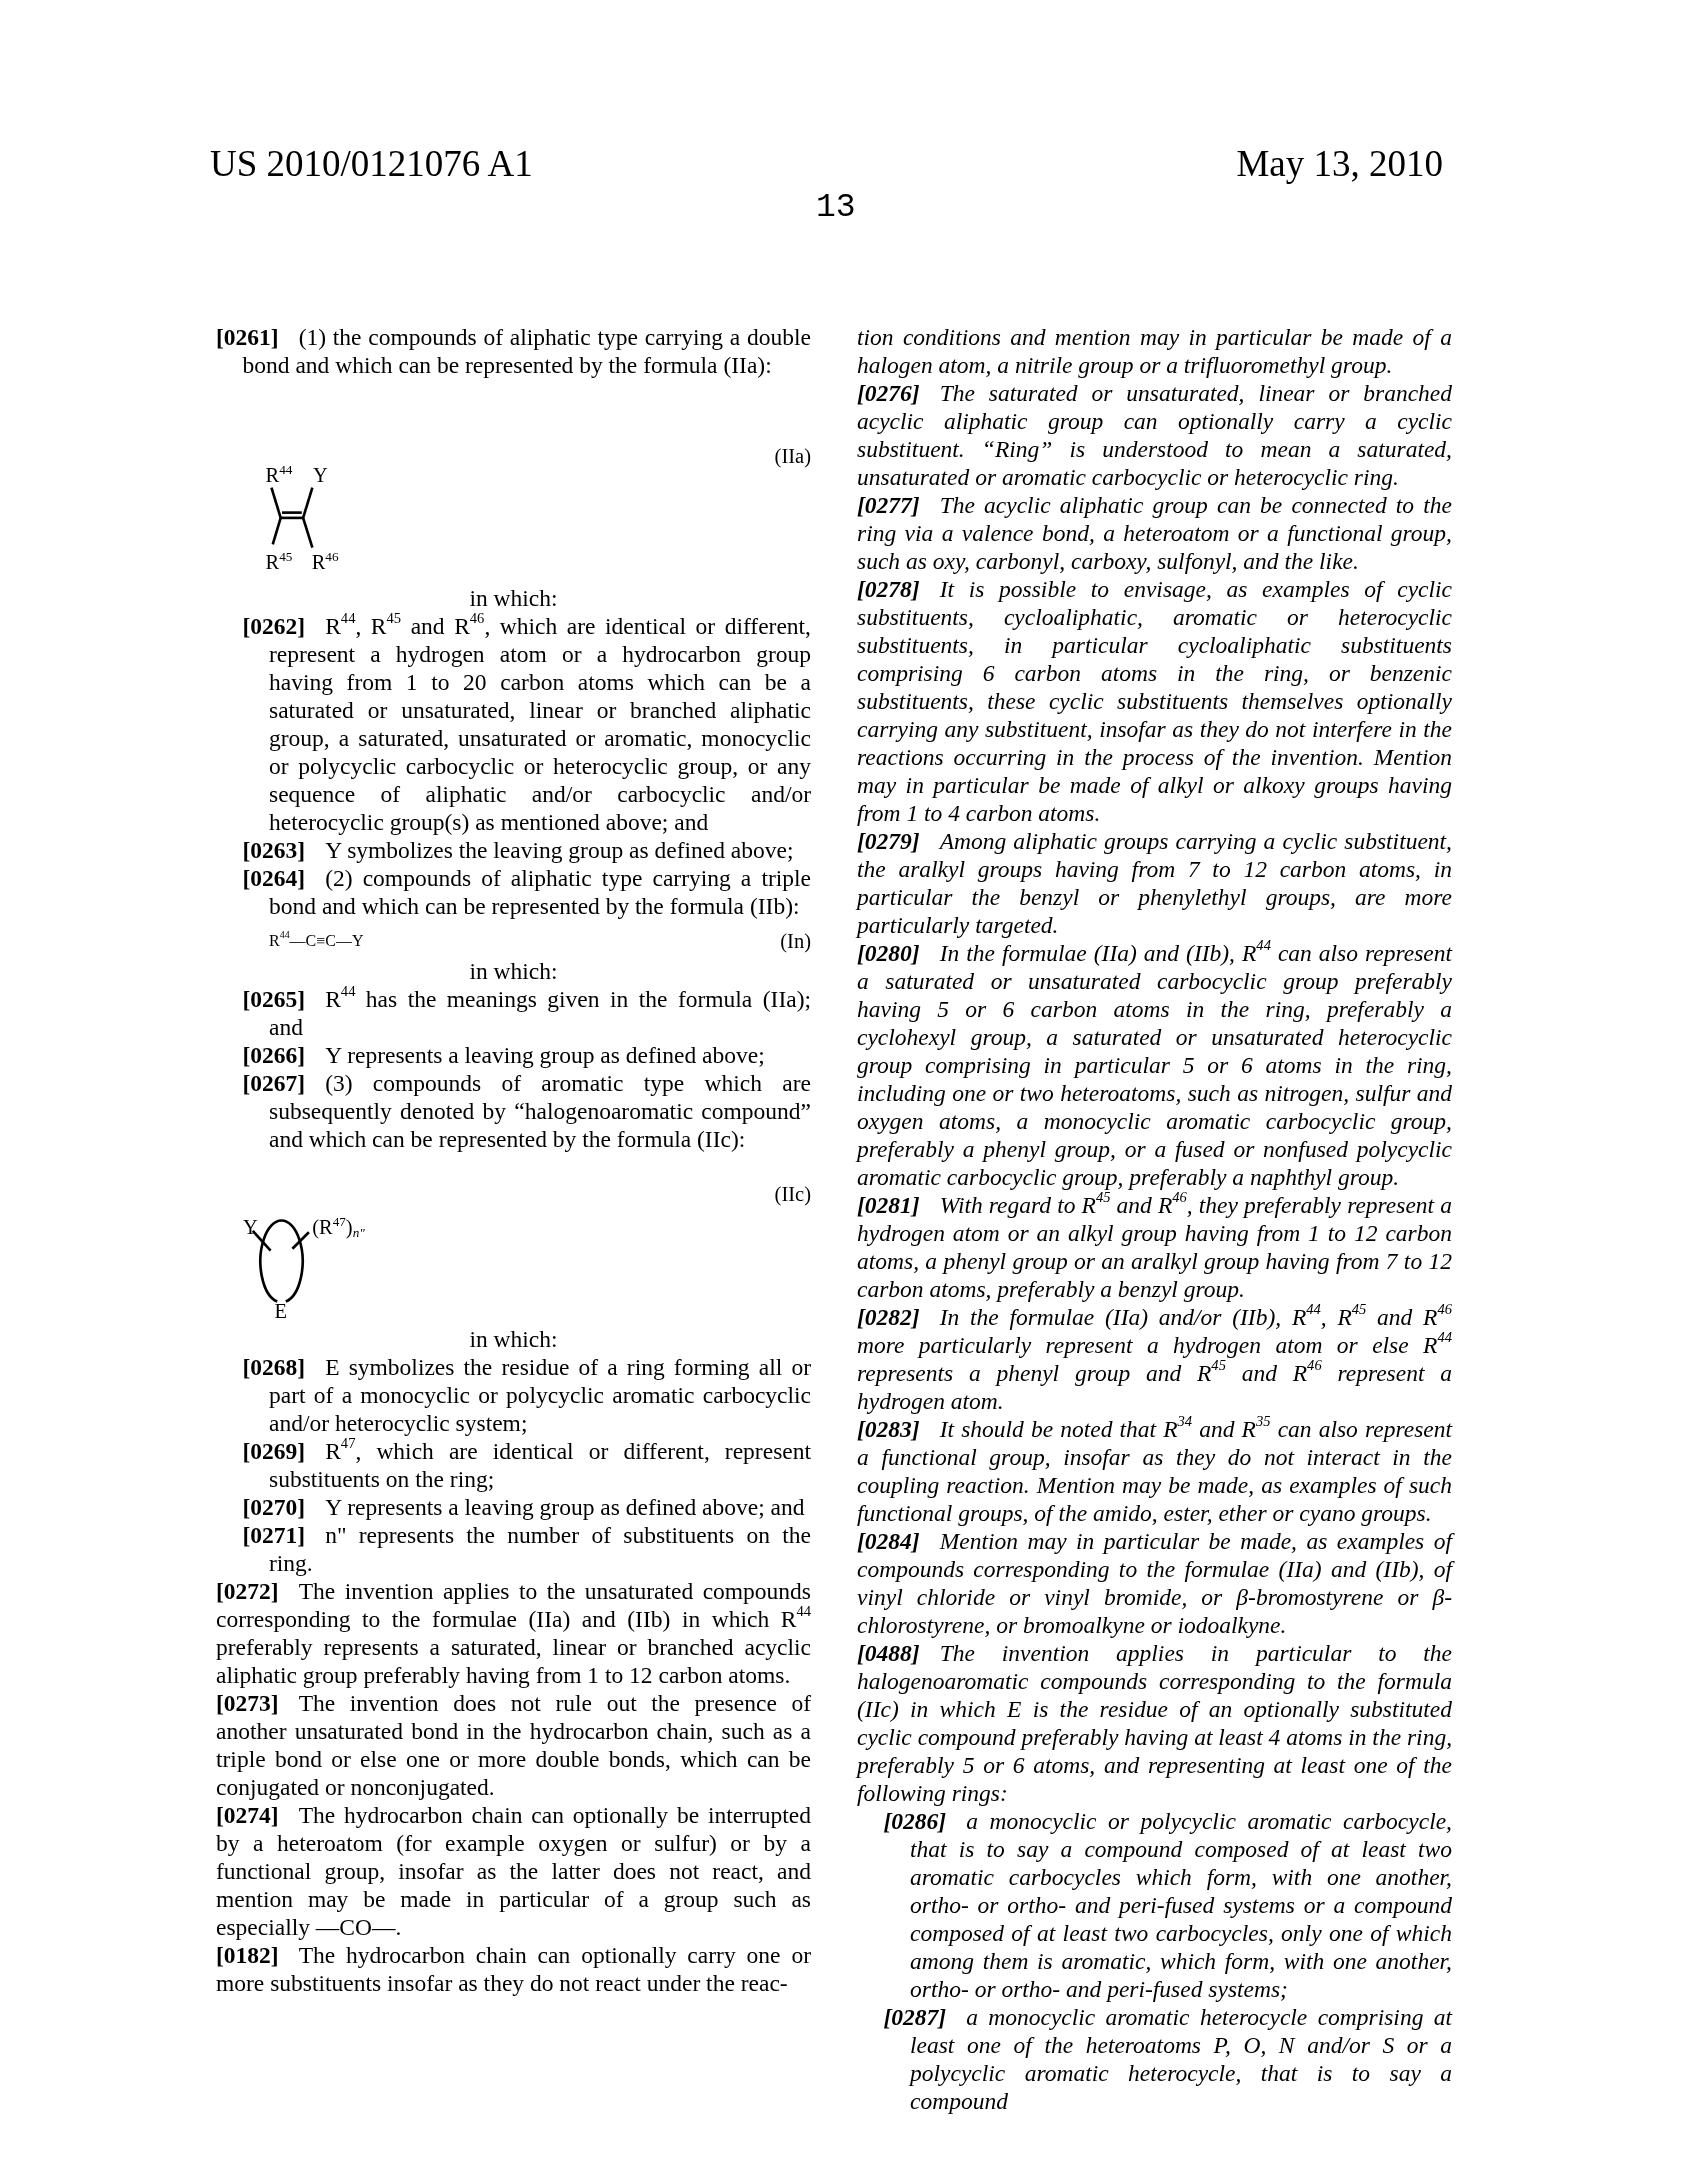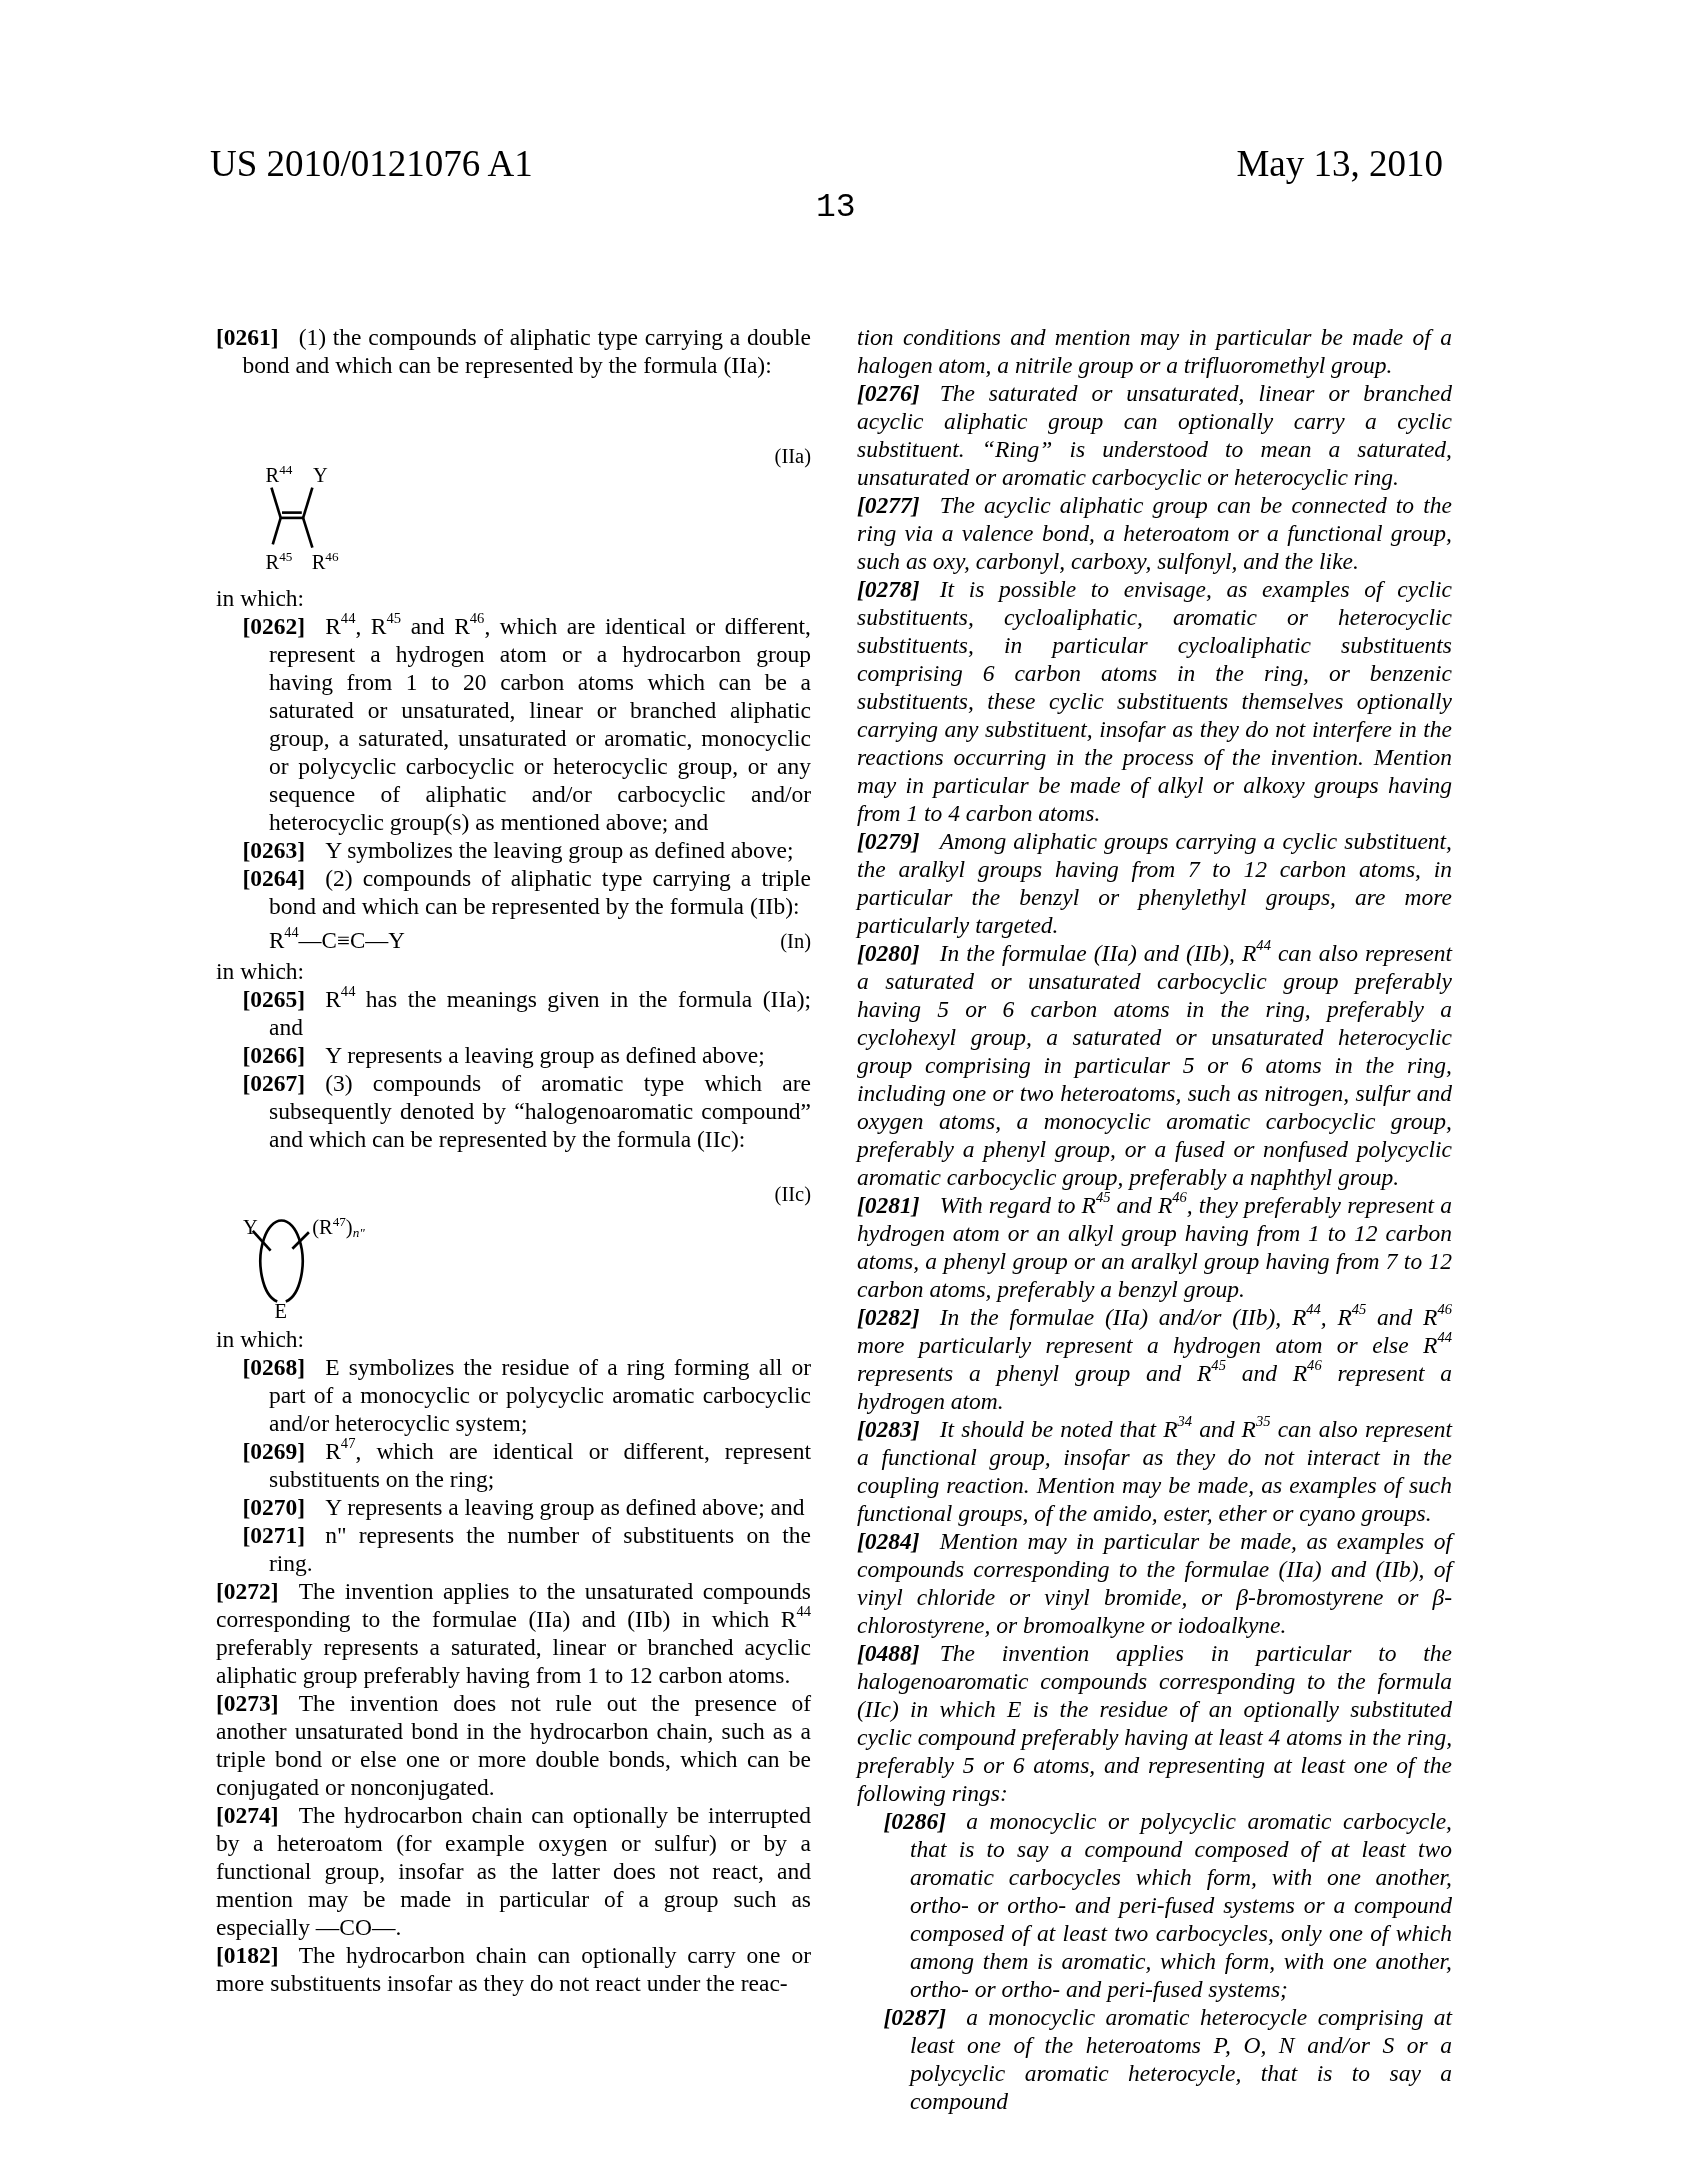--- a/index.html
+++ b/index.html
@@ -9,26 +9,26 @@
   .hdr-right { position: absolute; right: 251px; top: 142px; font-size: 37px; }
   .page-num { position: absolute; left: 816px; top: 189px; font-size: 33px; font-family: Liberation Mono, monospace; }
   .col { position: absolute; top: 291px; width: 595px; font-size: 23.5px; line-height: 28px;
          text-align: justify; margin-top: 32px; }
   .col-left { left: 216px; }
   .col-right { left: 857px; font-style: italic; }
   .p { margin: 0; }
   .p .num { font-weight: bold; margin-right: 20px; }
   .ind { padding-left: 26.5px; text-indent: -26.5px; }
   .sub { padding-left: 53px; text-indent: -26.5px; }
-  .plain { text-align: left; }
+  .plain { text-align: center; }
   sup { font-size: 62%; line-height: 0; position: relative; top: -0.15em; vertical-align: super; }
   .formula { position: relative; width: 595px; }
   .formula .tag { position: absolute; right: 0; font-size: 20.5px; }
   .formula svg { display: block; }
-  .flabel { font-size: 23px; }
+  .flabel { font-size: 16px; }
 </style>
 </head>
 <body>
 
 <div class="hdr-left">US 2010/0121076 A1</div>
 <div class="hdr-right">May 13, 2010</div>
 <div class="page-num">13</div>
 
 <div class="col col-left">
   <p class="p ind"><span class="num">[0261]</span><span>(1) the compounds of aliphatic type carrying a double bond and which can be represented by the formula (IIa):</span></p>

